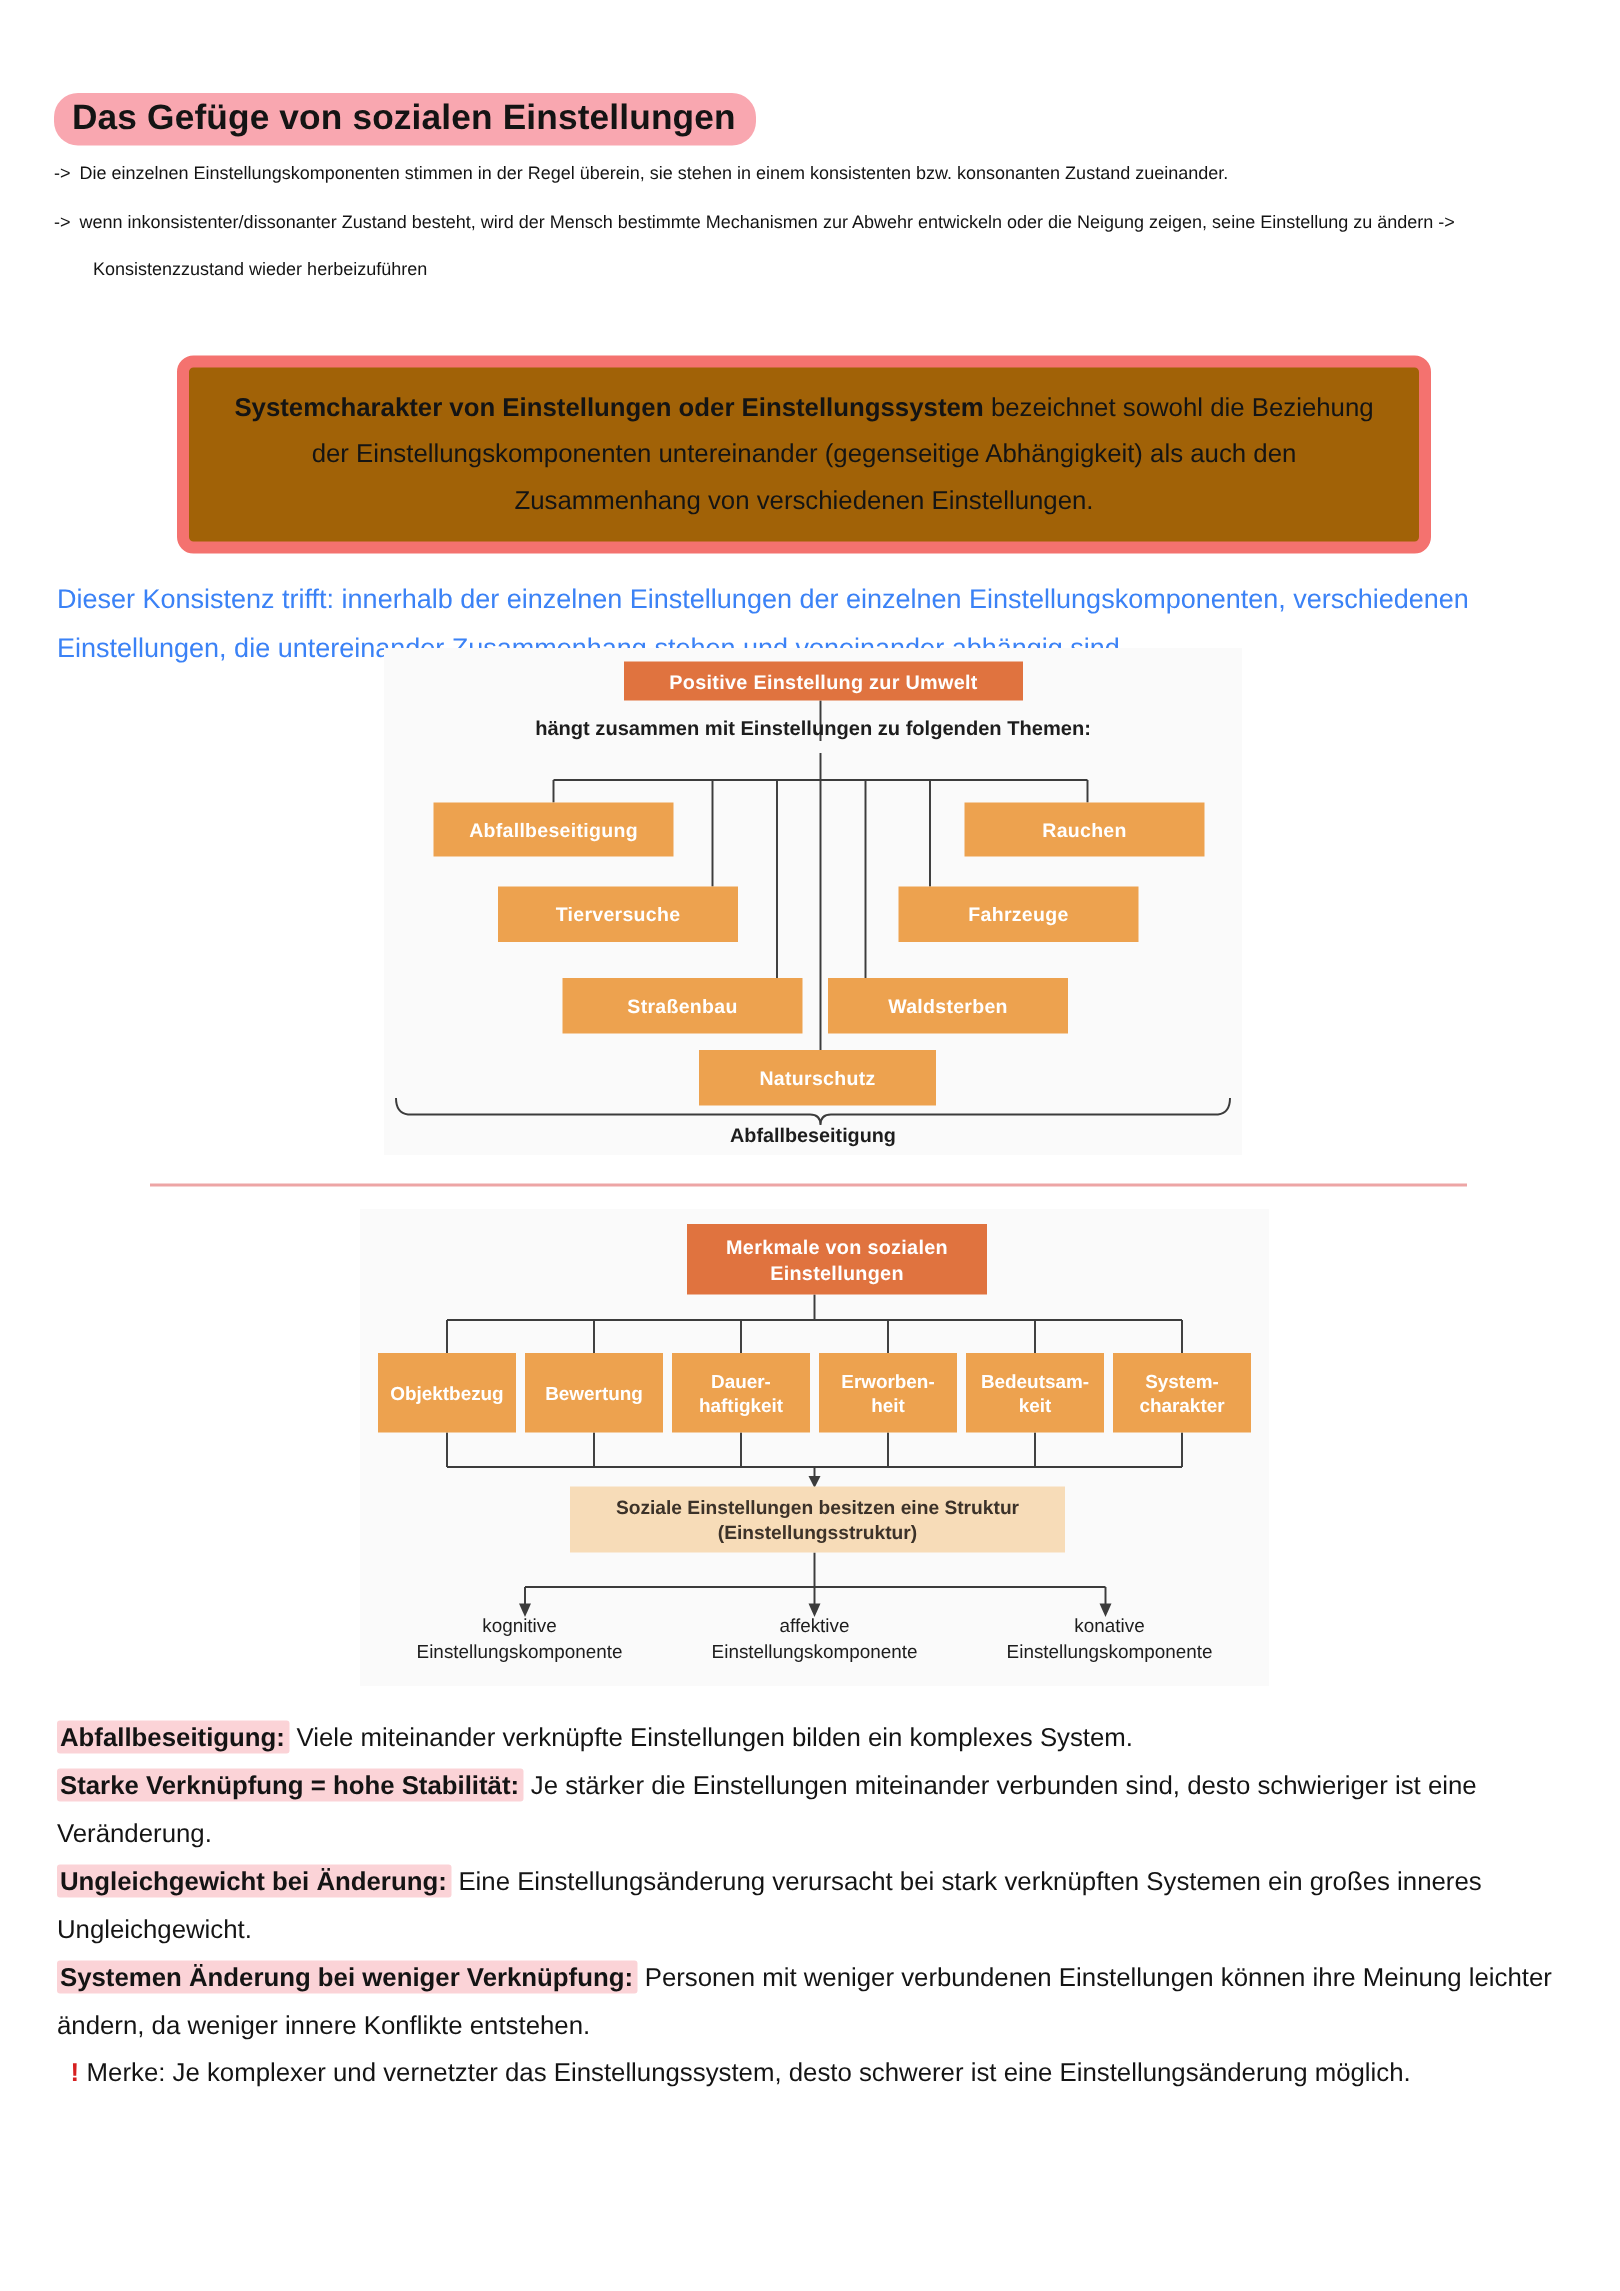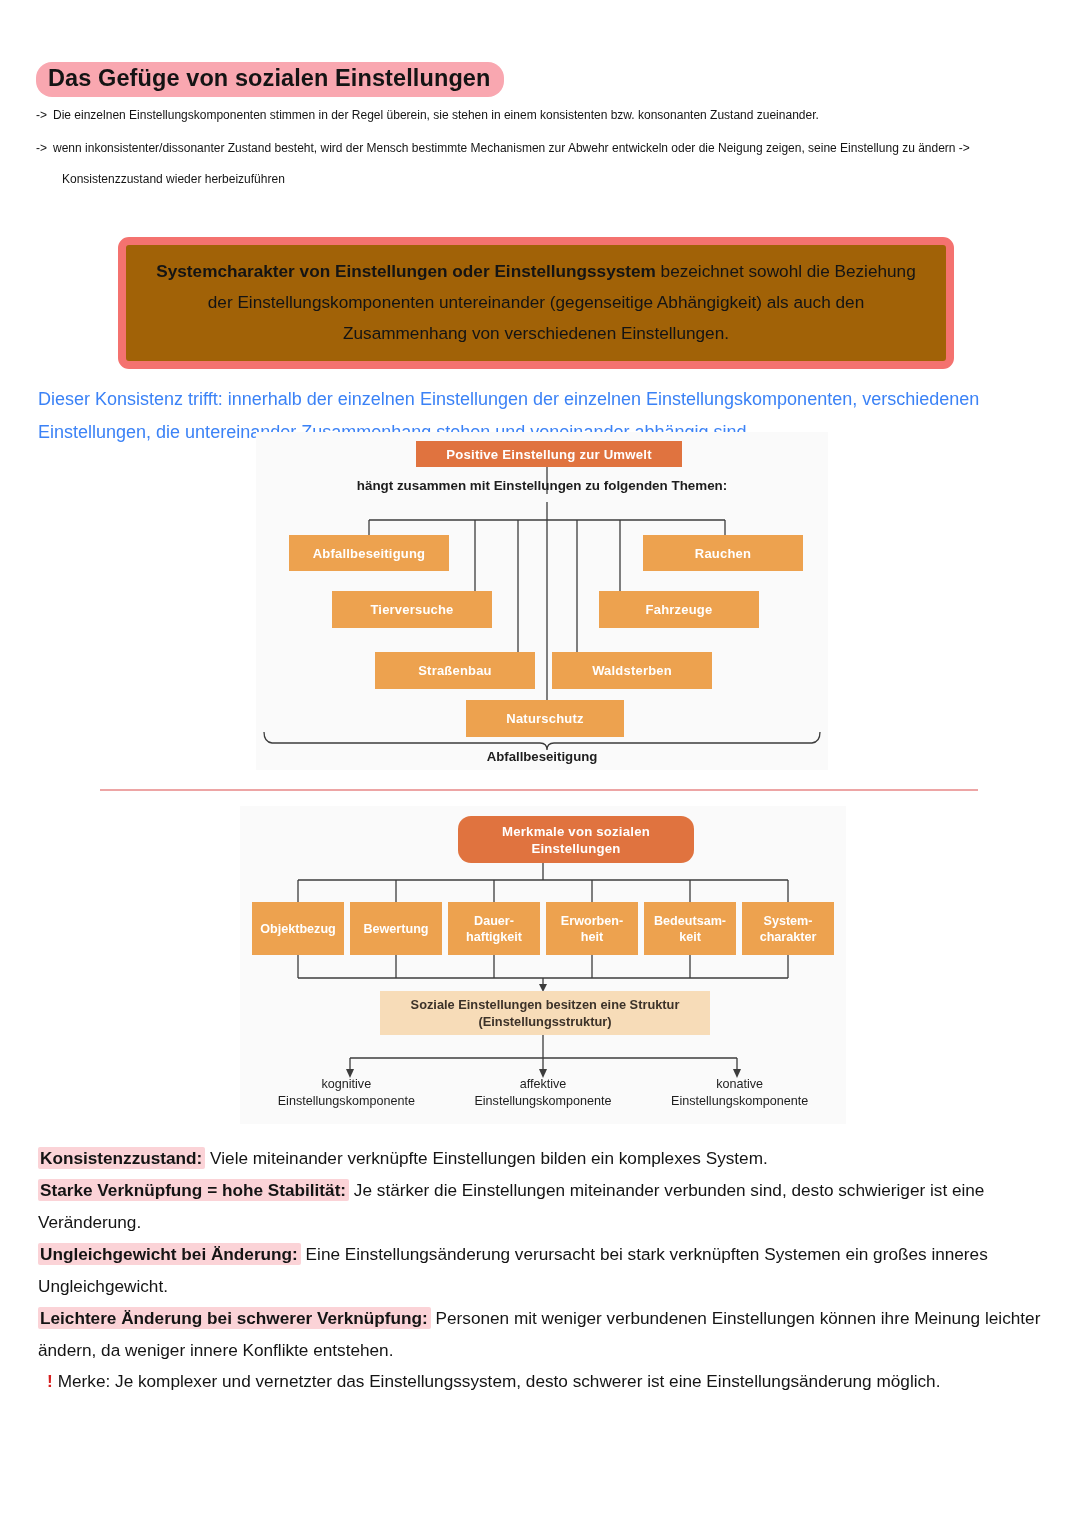--- a/index.html
+++ b/index.html
@@ -164,22 +164,22 @@
     position: absolute;
     left: 240px;
     top: 806px;
     width: 606px;
     height: 318px;
     background: #fafafa;
   }
   .d2-inner { position: relative; width: 100%; height: 100%; }
 
   .d2-root {
-    left: 218px; top: 10px; width: 236px; height: 47px;
-    font-size: 13.2px; line-height: 17px; border-radius: 13px;
+    left: 218px; top: 10px; width: 200px; height: 47px;
+    font-size: 13.2px; line-height: 17px;
   }
   .d2-cols {
     position: absolute;
     left: 12px; top: 96px;
     width: 582px;
     display: flex;
     gap: 6px;
   }
   .d2-col {
     flex: 1;
@@ -370,23 +370,23 @@
 
       <div class="d2-leaves">
         <div class="d2-leaf">kognitive <br>Einstellungskomponente</div>
         <div class="d2-leaf">affektive <br>Einstellungskomponente</div>
         <div class="d2-leaf">konative <br>Einstellungskomponente</div>
       </div>
     </div>
   </div>
 
   <div class="bottom">
-    <p><span class="hl">Konsistenzzustand:</span><span> Viele miteinander verknüpfte Einstellungen bilden ein komplexes System.</span></p>
+    <p><span class="hl">Abfallbeseitigung:</span><span> Viele miteinander verknüpfte Einstellungen bilden ein komplexes System.</span></p>
     <p><span class="hl">Starke Verknüpfung = hohe Stabilität:</span><span> Je stärker die Einstellungen miteinander verbunden sind, desto schwieriger ist eine Veränderung.</span></p>
     <p><span class="hl">Ungleichgewicht bei Änderung:</span><span> Eine Einstellungsänderung verursacht bei stark verknüpften Systemen ein großes inneres Ungleichgewicht.</span></p>
-    <p><span class="hl">Leichtere Änderung bei schwerer Verknüpfung:</span><span> Personen mit weniger verbundenen Einstellungen können ihre Meinung leichter ändern, da weniger innere Konflikte entstehen.</span></p>
+    <p><span class="hl">Systemen Änderung bei weniger Verknüpfung:</span><span> Personen mit weniger verbundenen Einstellungen können ihre Meinung leichter ändern, da weniger innere Konflikte entstehen.</span></p>
   </div>
 
   <div class="merke">
     <span class="bang">!</span><span>Merke: Je komplexer und vernetzter das Einstellungssystem, desto schwerer ist eine Einstellungsänderung möglich.</span>
   </div>
 
 </div>
 
 </body></html>

